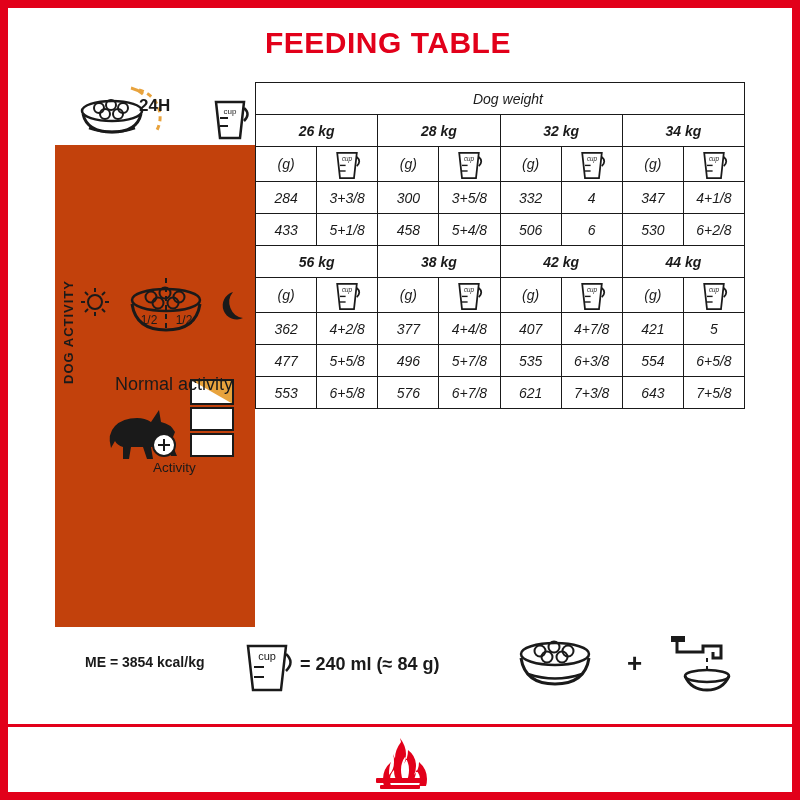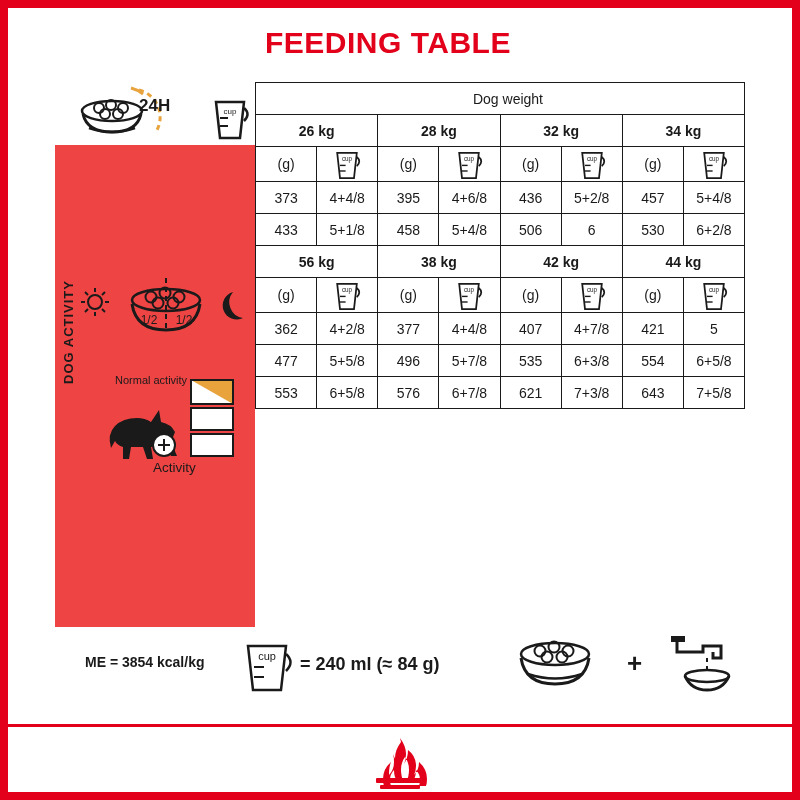--- a/index.html
+++ b/index.html
@@ -64,21 +64,21 @@
     height: 545px;
   }
 
   
   .sidebar {
     position: absolute;
     left: 0;
     top: 0;
     width: 200px;
     height: 545px;
-    background: #ef4444;
+    background: #c2410c;
   }
   .sidebar-top-white {
     position: absolute;
     left: 0;
     top: 0;
     width: 200px;
     height: 63px;
     background: #ffffff;
   }
   .bowl24h {
@@ -128,21 +128,21 @@
     position: absolute;
     left: 38px;
     top: 288px;
     width: 160px;
     height: 115px;
   }
   .normal-activity-text {
     position: absolute;
     left: 60px;
     top: 292px;
-    font-size: 11px;
+    font-size: 18px;
     color: #1a1a1a;
   }
   .activity-text {
     position: absolute;
     left: 70px;
     top: 378px;
     font-size: 13.5px;
     color: #1a1a1a;
     margin-left: 28px;
   }
@@ -153,20 +153,21 @@
     left: 200px;
     top: 0;
     width: 490px;
     height: 545px;
     background: #ffffff;
   }
   table.feed {
     border-collapse: collapse;
     width: 490px;
     table-layout: fixed;
+    font-style: italic;
   }
   table.feed td {
     border: 1px solid #1a1a1a;
     text-align: center;
     font-size: 14px;
     padding: 0;
     height: 31px;
     background: #ffffff;
   }
   td.cupcol {
@@ -399,28 +400,28 @@
             <svg class="cup-mini" width="28" height="34" viewBox="0 0 40 48">
                 <path d="M6 8 L34 8 L30 44 L10 44 Z" fill="none" stroke="#1a1a1a" stroke-width="2.5"></path>
                 <path d="M34 14 q7 6 0 13" fill="none" stroke="#1a1a1a" stroke-width="2.5"></path>
                 <line x1="10" y1="26" x2="18" y2="26" stroke="#1a1a1a" stroke-width="2"></line>
                 <line x1="10" y1="34" x2="18" y2="34" stroke="#1a1a1a" stroke-width="2"></line>
                 <text x="20" y="20" font-size="9" font-family="Liberation Sans, sans-serif" fill="#1a1a1a" text-anchor="middle">cup</text>
               </svg>
           </td>
         </tr>
         <tr>
-          <td>373</td>
-          <td class="cupcol">4+4/8</td>
-          <td>395</td>
-          <td class="cupcol">4+6/8</td>
-          <td>436</td>
-          <td class="cupcol">5+2/8</td>
-          <td>457</td>
-          <td class="cupcol">5+4/8</td>
+          <td>284</td>
+          <td class="cupcol">3+3/8</td>
+          <td>300</td>
+          <td class="cupcol">3+5/8</td>
+          <td>332</td>
+          <td class="cupcol">4</td>
+          <td>347</td>
+          <td class="cupcol">4+1/8</td>
         </tr>
         <tr>
           <td>433</td>
           <td class="cupcol">5+1/8</td>
           <td>458</td>
           <td class="cupcol">5+4/8</td>
           <td>506</td>
           <td class="cupcol">6</td>
           <td>530</td>
           <td class="cupcol">6+2/8</td>

